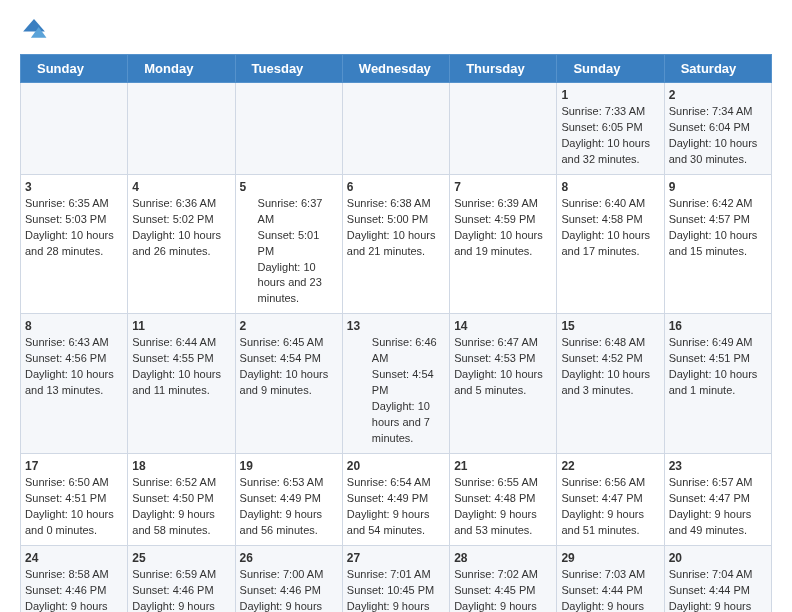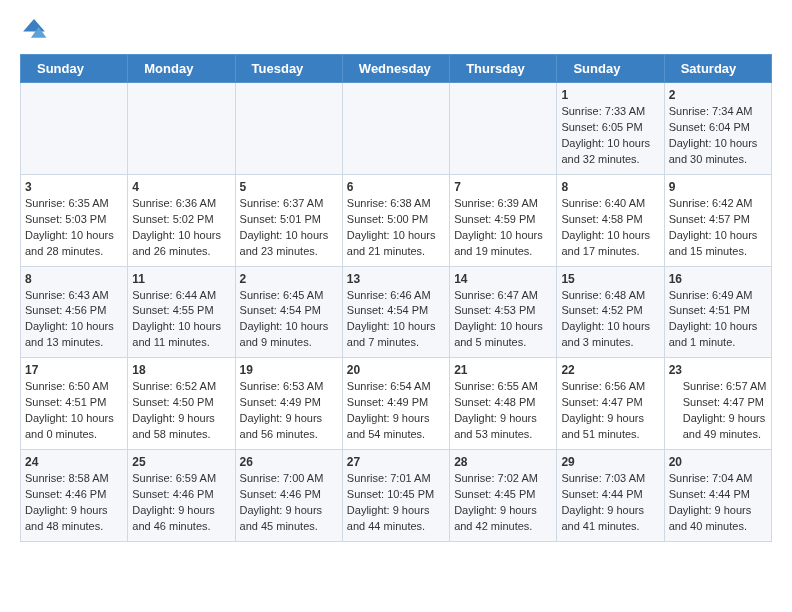--- a/index.html
+++ b/index.html
@@ -158,21 +158,21 @@
 Daylight: 10 hours and 28 minutes.</div>
           </td>
           <td>
             <span class="day-num">4</span>
             <div class="day-info" style="white-space: pre-line;">Sunrise: 6:36 AM
 Sunset: 5:02 PM
 Daylight: 10 hours and 26 minutes.</div>
           </td>
           <td>
             <span class="day-num">5</span>
-            <div class="day-info" style="white-space: pre-line;">Sunrise: 6:37 AM
+            <div class="day-info" style="white-space: pre-line; margin-left: 18px;">Sunrise: 6:37 AM
 Sunset: 5:01 PM
 Daylight: 10 hours and 23 minutes.</div>
           </td>
           <td>
             <span class="day-num">6</span>
             <div class="day-info" style="white-space: pre-line;">Sunrise: 6:38 AM
 Sunset: 5:00 PM
 Daylight: 10 hours and 21 minutes.</div>
           </td>
           <td>
@@ -208,21 +208,21 @@
 Daylight: 10 hours and 11 minutes.</div>
           </td>
           <td>
             <span class="day-num">2</span>
             <div class="day-info" style="white-space: pre-line;">Sunrise: 6:45 AM
 Sunset: 4:54 PM
 Daylight: 10 hours and 9 minutes.</div>
           </td>
           <td>
             <span class="day-num">13</span>
-            <div class="day-info" style="white-space: pre-line;">Sunrise: 6:46 AM
+            <div class="day-info" style="white-space: pre-line; margin-left: 25px;">Sunrise: 6:46 AM
 Sunset: 4:54 PM
 Daylight: 10 hours and 7 minutes.</div>
           </td>
           <td>
             <span class="day-num">14</span>
             <div class="day-info" style="white-space: pre-line;">Sunrise: 6:47 AM
 Sunset: 4:53 PM
 Daylight: 10 hours and 5 minutes.</div>
           </td>
           <td>
@@ -270,21 +270,21 @@
 Daylight: 9 hours and 53 minutes.</div>
           </td>
           <td>
             <span class="day-num">22</span>
             <div class="day-info" style="white-space: pre-line;">Sunrise: 6:56 AM
 Sunset: 4:47 PM
 Daylight: 9 hours and 51 minutes.</div>
           </td>
           <td>
             <span class="day-num">23</span>
-            <div class="day-info" style="white-space: pre-line; margin-left: 14px;">Sunrise: 6:57 AM
+            <div class="day-info" style="white-space: pre-line;">Sunrise: 6:57 AM
 Sunset: 4:47 PM
 Daylight: 9 hours and 49 minutes.</div>
           </td>
         </tr>
         <tr>
           <td>
             <span class="day-num">24</span>
             <div class="day-info" style="white-space: pre-line;">Sunrise: 8:58 AM
 Sunset: 4:46 PM
 Daylight: 9 hours and 48 minutes.</div>

